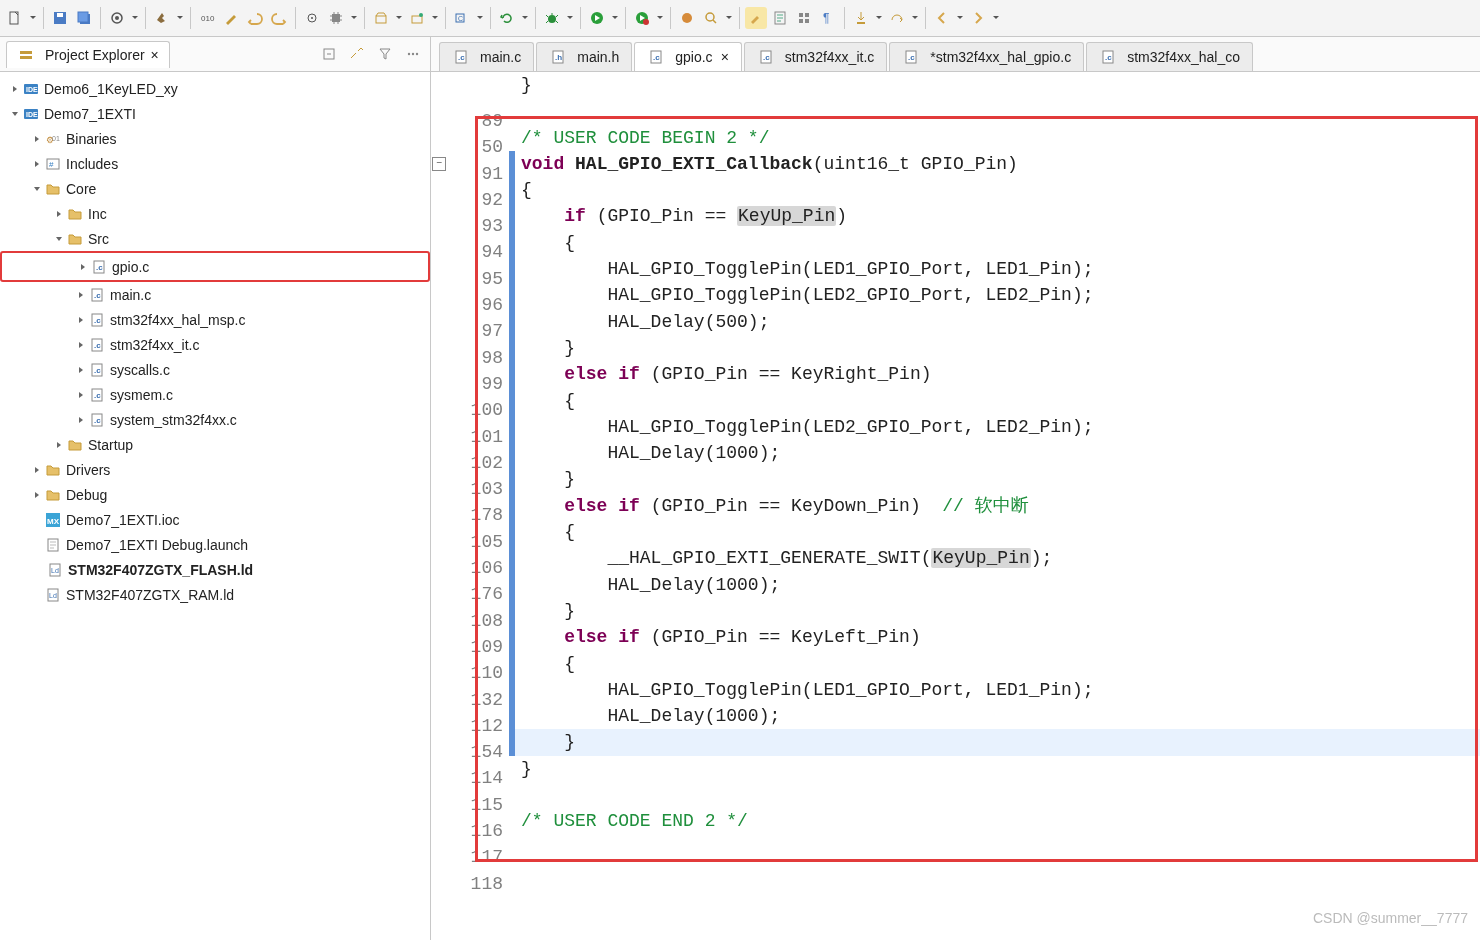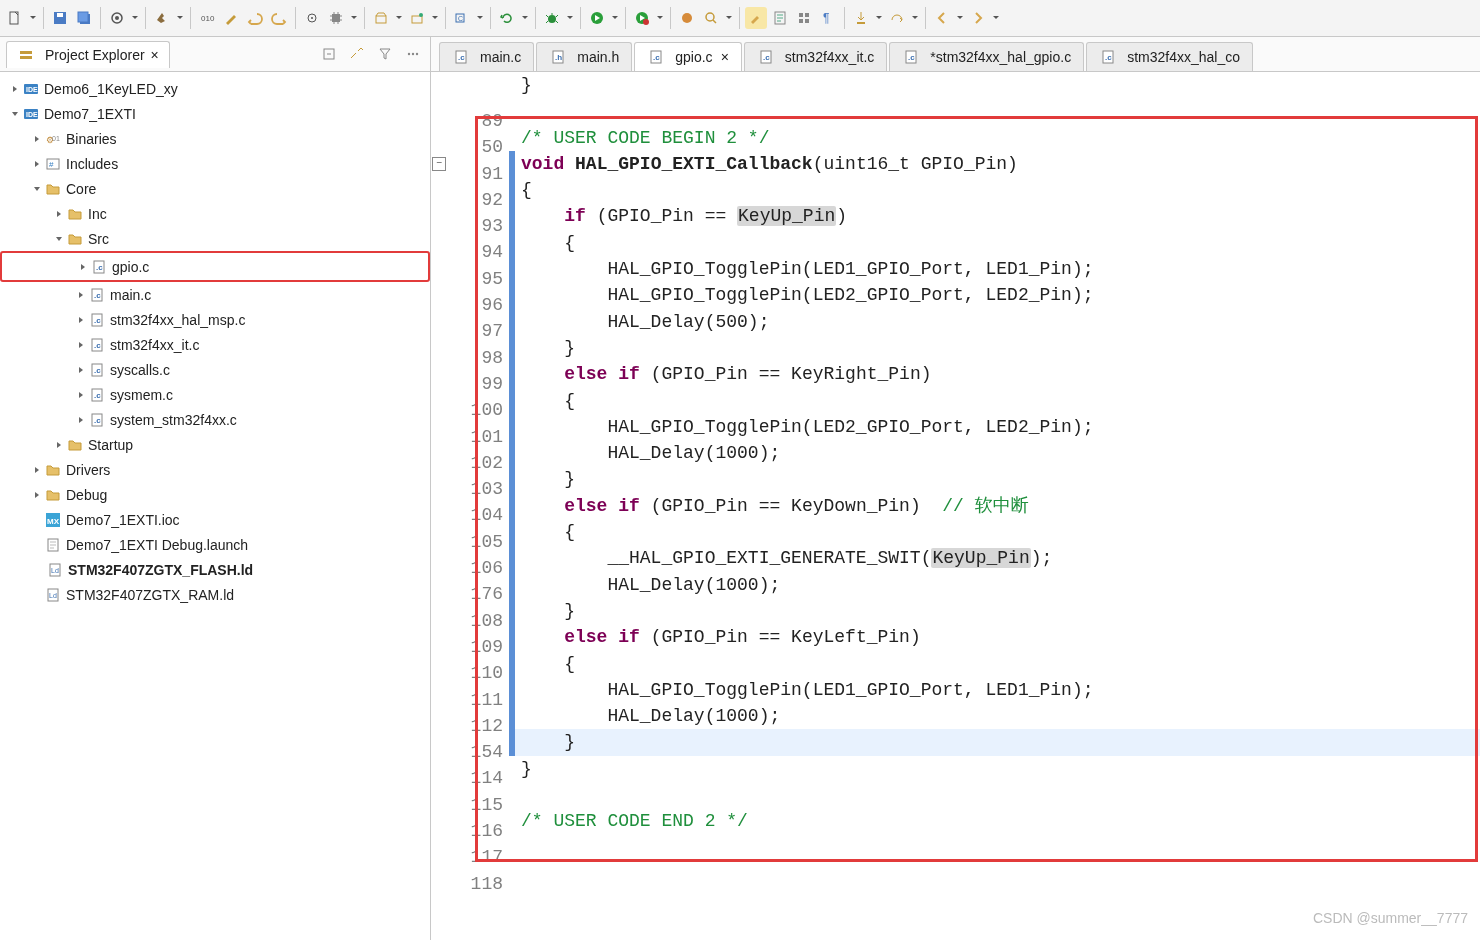--- a/index.html
+++ b/index.html
@@ -747,28 +747,28 @@
               <div style="height: 26.3px;">94</div>
               <div style="height: 26.3px;">95</div>
               <div style="height: 26.3px;">96</div>
               <div style="height: 26.3px;">97</div>
               <div style="height: 26.3px;">98</div>
               <div style="height: 26.3px;">99</div>
               <div style="height: 26.3px;">100</div>
               <div style="height: 26.3px;">101</div>
               <div style="height: 26.3px;">102</div>
               <div style="height: 26.3px;">103</div>
-              <div style="height: 26.3px;">104</div>
+              <div style="height: 26.3px;">178</div>
               <div style="height: 26.3px;">105</div>
               <div style="height: 26.3px;">106</div>
               <div style="height: 26.3px;">176</div>
               <div style="height: 26.3px;">108</div>
               <div style="height: 26.3px;">109</div>
               <div style="height: 26.3px;">110</div>
-              <div style="height: 26.3px;">111</div>
+              <div style="height: 26.3px;">132</div>
               <div style="height: 26.3px;">112</div>
               <div style="height: 26.3px;">154</div>
               <div style="height: 26.3px;">114</div>
               <div style="height: 26.3px;">115</div>
               <div style="height: 26.3px;">116</div>
               <div style="height: 26.3px;">117</div>
               <div style="height: 26.3px;">118</div>
             </div>
           <div class="changebar" id="changebar">
               <div class="cb"></div>

